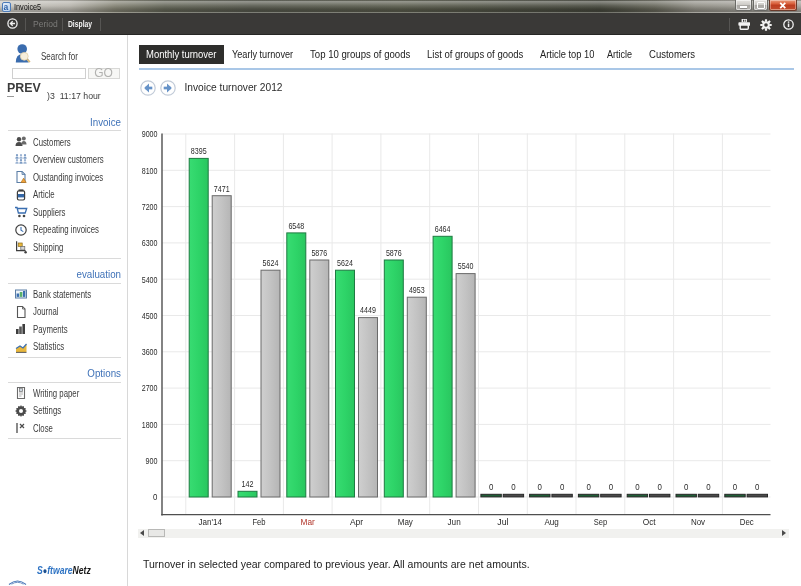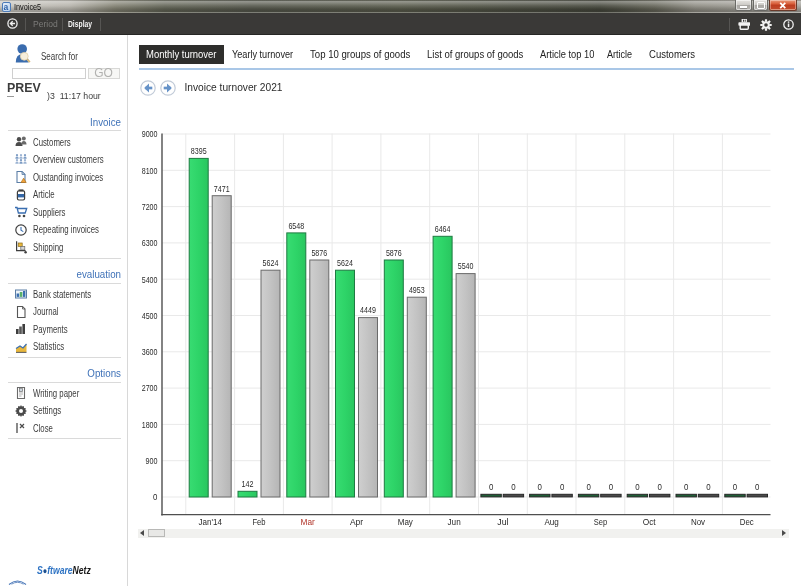--- a/index.html
+++ b/index.html
@@ -199,21 +199,21 @@
 <svg style="position:absolute;left:140.4px;top:79.5px" width="16" height="16" viewBox="0 0 16 16">
       <circle cx="8" cy="8" r="7.2" fill="#fefefe" stroke="#c2cbd8" stroke-width="1.2"></circle>
       <path d="M12.3 8 H5.4" stroke="#6592c8" stroke-width="2.7" fill="none"></path>
       <path d="M9 3.4 L4.2 8 L9 12.6 z" fill="#6592c8"></path>
     </svg>
 <svg style="position:absolute;left:159.9px;top:79.5px" width="16" height="16" viewBox="0 0 16 16">
       <circle cx="8" cy="8" r="7.2" fill="#fefefe" stroke="#c2cbd8" stroke-width="1.2"></circle>
       <path d="M3.7 8 H10.6" stroke="#6592c8" stroke-width="2.7" fill="none"></path>
       <path d="M7 3.4 L11.8 8 L7 12.6 z" fill="#6592c8"></path>
     </svg>
-<div style="position:absolute;left:184.5px;top:81.8px;font-size:10.2px;line-height:11px;color:#2b2b2b;white-space:nowrap">Invoice turnover 2021</div>
+<div style="position:absolute;left:184.5px;top:81.8px;font-size:10.2px;line-height:11px;color:#2b2b2b;white-space:nowrap">Invoice turnover 2012</div>
 <svg width="801" height="586" viewBox="0 0 801 586" style="position:absolute;left:0;top:0" font-family="Liberation Sans,sans-serif">
 <defs>
         <linearGradient id="gb" x1="0" y1="0" x2="1" y2="0">
           <stop offset="0" stop-color="#cfcfcf"></stop>
           <stop offset="0.5" stop-color="#c3c3c3"></stop>
           <stop offset="1" stop-color="#b5b5b5"></stop>
         </linearGradient>
         <linearGradient id="gg" x1="0" y1="0" x2="1" y2="0">
           <stop offset="0" stop-color="#38dc72"></stop>
           <stop offset="0.5" stop-color="#2ed468"></stop>
@@ -314,12 +314,13 @@
 <text x="544.4" y="524.5" font-size="8.5" fill="#2b2b2b" textLength="14.4" lengthAdjust="spacingAndGlyphs">Aug</text>
 <text x="593.7" y="524.5" font-size="8.5" fill="#2b2b2b" textLength="13.4" lengthAdjust="spacingAndGlyphs">Sep</text>
 <text x="642.7" y="524.5" font-size="8.5" fill="#2b2b2b" textLength="13.0" lengthAdjust="spacingAndGlyphs">Oct</text>
 <text x="690.9" y="524.5" font-size="8.5" fill="#2b2b2b" textLength="14.2" lengthAdjust="spacingAndGlyphs">Nov</text>
 <text x="739.8" y="524.5" font-size="8.5" fill="#2b2b2b" textLength="14.0" lengthAdjust="spacingAndGlyphs">Dec</text>
 </svg>
 <div style="position:absolute;left:137.5px;top:528.5px;width:651px;height:9px;background:#f1f1ef"></div>
     <div style="position:absolute;left:148px;top:529px;width:17px;height:8px;background:#e8e8e6;border:1px solid #b8b8b6;box-sizing:border-box"></div>
     <div style="position:absolute;left:140px;top:530px;width:0;height:0;border-top:3px solid transparent;border-bottom:3px solid transparent;border-right:4px solid #4a4a4a"></div>
     <div style="position:absolute;left:782px;top:530px;width:0;height:0;border-top:3px solid transparent;border-bottom:3px solid transparent;border-left:4px solid #4a4a4a"></div>
+<div style="position:absolute;left:143px;top:558.5px;font-size:10.5px;line-height:11px;color:#222;white-space:nowrap">Turnover in selected year compared to previous year. All amounts are net amounts.</div>
 </div>
 </body></html>

